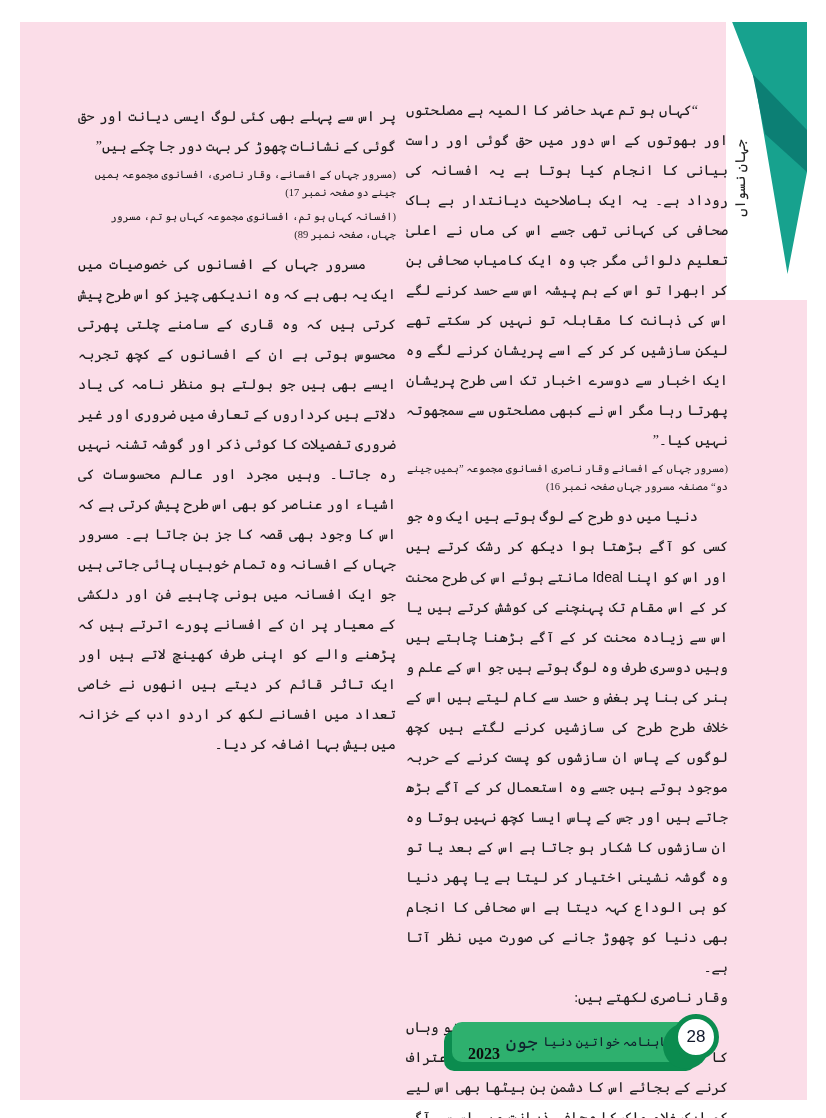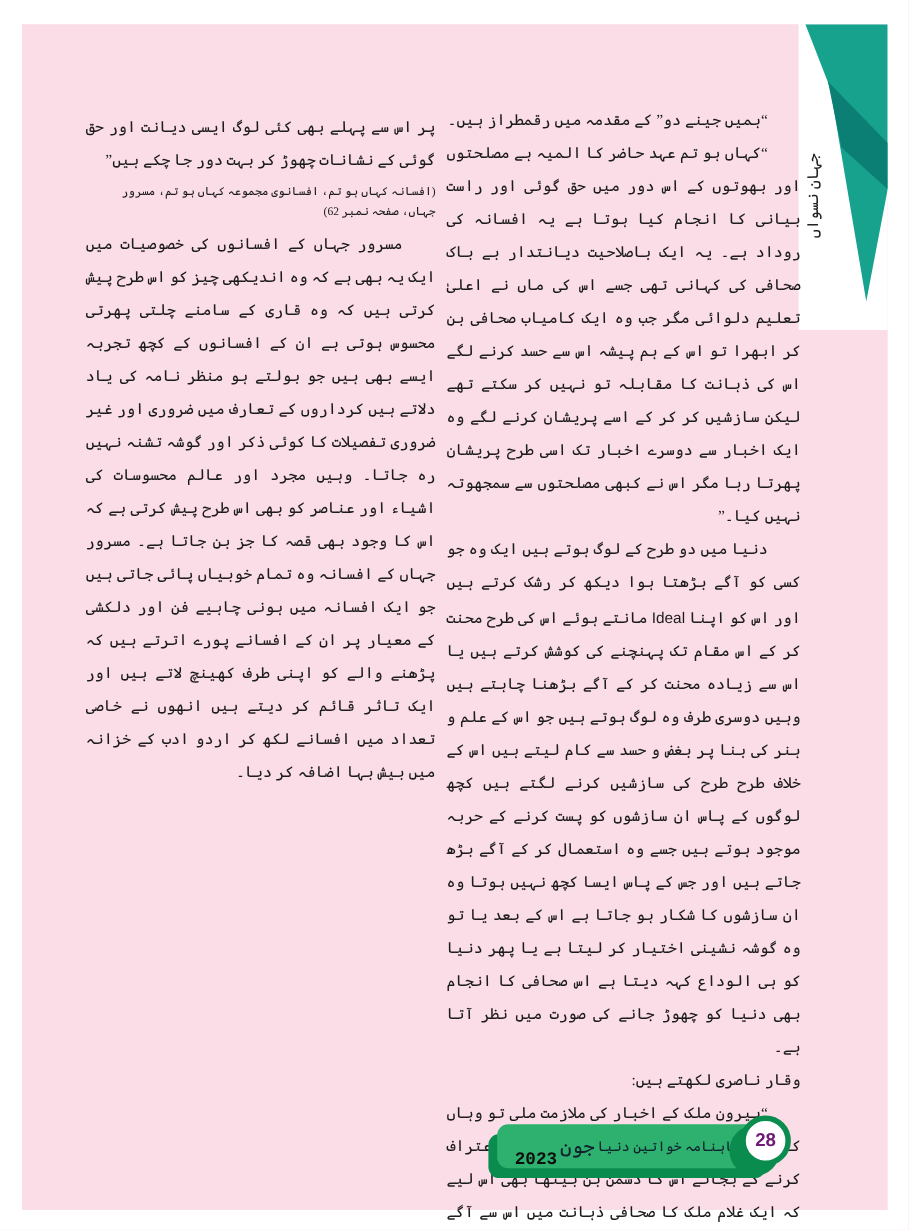--- a/index.html
+++ b/index.html
@@ -87,67 +87,68 @@
   .footer-mag{
     font-size:12.5px;
     color:#10222e;
     white-space:nowrap;
   }
   .footer-month{
     font-size:18px;
     color:#10222e;
   }
   .footer-year{
-    font-family:Liberation Mono, monospace;
+    font-family:Liberation Serif, serif;
     font-weight:bold;
     font-size:16px;
     color:#0d0d0d;
     margin-top:24px;
   }
   .footer-circle{
     position:absolute;
     left:653px; top:992px;
     width:46px; height:46px;
     border-radius:50%;
     background:#ffffff;
     border:5px solid var(--green-dark);
     box-shadow:-10px 9px 0 var(--green-dark);
     display:flex;
     align-items:center;
     justify-content:center;
     font-family:"Liberation Sans", sans-serif;
-    font-weight:bold;
+    font-weight:normal;
     font-size:17px;
-    color:#701a75;
+    color:#0f172a;
   }
 </style>
 </head>
 <body>
 
 <div class="page">
 
   <div class="corner-notch">
     <svg viewBox="0 0 79 278" preserveAspectRatio="none">
       <polygon class="fill-teal" points="6,0 79,0 79,150 60,252 28,58"></polygon>
       <polygon class="fill-teal-dark" points="26,52 79,108 79,150 38,112"></polygon>
     </svg>
   </div>
   <div class="side-label">جہان نسواں</div>
 
   <div class="col col-right">
-    <p class="para">“ہمیں جینے دو” کے مقدمہ میں رقمطراز ہیں۔</p>
     <p class="para">“کہاں ہو تم عہد حاضر کا المیہ ہے مصلحتوں اور بھوتوں کے اس دور میں حق گوئی اور راست بیانی کا انجام کیا ہوتا ہے یہ افسانہ کی روداد ہے۔ یہ ایک باصلاحیت دیانتدار بے باک صحافی کی کہانی تھی جسے اس کی ماں نے اعلیٰ تعلیم دلوائی مگر جب وہ ایک کامیاب صحافی بن کر ابھرا تو اس کے ہم پیشہ اس سے حسد کرنے لگے اس کی ذہانت کا مقابلہ تو نہیں کر سکتے تھے لیکن سازشیں کر کر کے اسے پریشان کرنے لگے وہ ایک اخبار سے دوسرے اخبار تک اسی طرح پریشان پھرتا رہا مگر اس نے کبھی مصلحتوں سے سمجھوتہ نہیں کیا۔”</p>
+    <p class="citation">(مسرور جہاں کے افسانے وقار ناصری افسانوی مجموعہ ”ہمیں جینے دو“ مصنفہ مسرور جہاں صفحہ نمبر 16)</p>
     <p class="para"><span>دنیا میں دو طرح کے لوگ ہوتے ہیں ایک وہ جو کسی کو آگے بڑھتا ہوا دیکھ کر رشک کرتے ہیں اور اس کو اپنا</span> <span style="font-family:'Liberation Sans',sans-serif;">Ideal</span> <span>مانتے ہوئے اس کی طرح محنت کر کے اس مقام تک پہنچنے کی کوشش کرتے ہیں یا اس سے زیادہ محنت کر کے آگے بڑھنا چاہتے ہیں وہیں دوسری طرف وہ لوگ ہوتے ہیں جو اس کے علم و ہنر کی بنا پر بغض و حسد سے کام لیتے ہیں اس کے خلاف طرح طرح کی سازشیں کرنے لگتے ہیں کچھ لوگوں کے پاس ان سازشوں کو پست کرنے کے حربہ موجود ہوتے ہیں جسے وہ استعمال کر کے آگے بڑھ جاتے ہیں اور جس کے پاس ایسا کچھ نہیں ہوتا وہ ان سازشوں کا شکار ہو جاتا ہے اس کے بعد یا تو وہ گوشہ نشینی اختیار کر لیتا ہے یا پھر دنیا کو ہی الوداع کہہ دیتا ہے اس صحافی کا انجام بھی دنیا کو چھوڑ جانے کی صورت میں نظر آتا ہے۔</span></p>
     <p class="no-indent">وقار ناصری لکھتے ہیں:</p>
     <p class="para">“بیرون ملک کے اخبار کی ملازمت ملی تو وہاں کا انگریز ایڈیٹر اس کی قابلیت کا اعتراف کرنے کے بجائے اس کا دشمن بن بیٹھا بھی اس لیے کہ ایک غلام ملک کا صحافی ذہانت میں اس سے آگے کیونکر ہو سکتا ہے۔ اس کی تحریریں اس سے بہتر کیونکر ہو سکتی ہیں اس نے وہاں کی ملازمت بھی چھوڑ دی اور اپنے ملک کی ایک اشتہاری کمپنی میں ملازمت کر لی یہاں بھی اسے وہی لوگ ملے جو اس کے جیسا لکھ تو نہیں سکتے تھے مگر اس کی تحریروں کو غائب کر کے اس کے خلاف سازشیں تو کر سکتے تھے لیکن اس نے ہار نہ مانی وہ لکھتا رہا بڑے بڑے اخباروں میں اس کی تحریریں شائع ہوتی رہی مگر ایک دن سازشی ٹولے نے کچھ ایسا کیا کہ وہ سب کچھ چھوڑ کر چل دیا اسی راستہ پر جس</p>
   </div>
 
   <div class="col col-left">
     <p class="no-indent">پر اس سے پہلے بھی کئی لوگ ایسی دیانت اور حق گوئی کے نشانات چھوڑ کر بہت دور جا چکے ہیں”</p>
-    <p class="citation">(افسانہ کہاں ہو تم، افسانوی مجموعہ کہاں ہو تم، مسرور جہاں، صفحہ نمبر 62)</p>
+    <p class="citation">(مسرور جہاں کے افسانے، وقار ناصری، افسانوی مجموعہ ہمیں جینے دو صفحہ نمبر 17)</p>
+    <p class="citation">(افسانہ کہاں ہو تم، افسانوی مجموعہ کہاں ہو تم، مسرور جہاں، صفحہ نمبر 89)</p>
     <p class="para">مسرور جہاں کے افسانوں کی خصوصیات میں ایک یہ بھی ہے کہ وہ اندیکھی چیز کو اس طرح پیش کرتی ہیں کہ وہ قاری کے سامنے چلتی پھرتی محسوس ہوتی ہے ان کے افسانوں کے کچھ تجربہ ایسے بھی ہیں جو بولتے ہو منظر نامہ کی یاد دلاتے ہیں کرداروں کے تعارف میں ضروری اور غیر ضروری تفصیلات کا کوئی ذکر اور گوشہ تشنہ نہیں رہ جاتا۔ وہیں مجرد اور عالم محسوسات کی اشیاء اور عناصر کو بھی اس طرح پیش کرتی ہے کہ اس کا وجود بھی قصہ کا جز بن جاتا ہے۔ مسرور جہاں کے افسانہ وہ تمام خوبیاں پائی جاتی ہیں جو ایک افسانہ میں ہونی چاہیے فن اور دلکشی کے معیار پر ان کے افسانے پورے اترتے ہیں کہ پڑھنے والے کو اپنی طرف کھینچ لاتے ہیں اور ایک تاثر قائم کر دیتے ہیں انھوں نے خاصی تعداد میں افسانے لکھ کر اردو ادب کے خزانہ میں بیش بہا اضافہ کر دیا۔</p>
 
   </div>
 
   <div class="footer-bar">
     <span class="footer-mag">ماہنامہ خواتین دنیا</span>
     <span class="footer-month">جون</span>
     <span class="footer-year">2023</span>
   </div>
   <div class="footer-circle">

